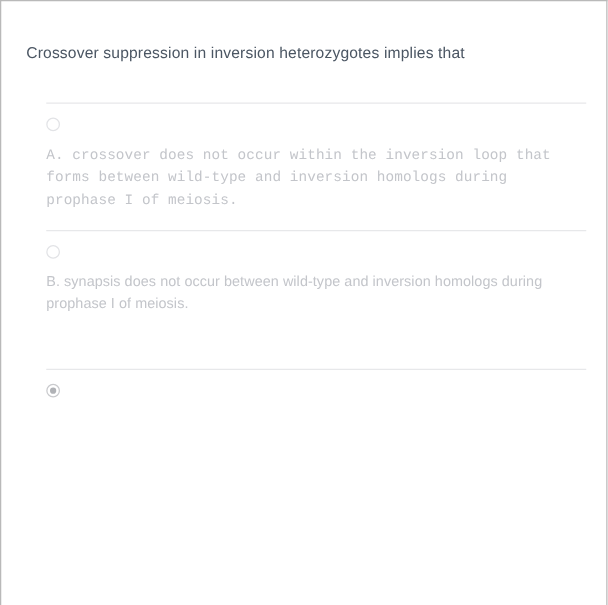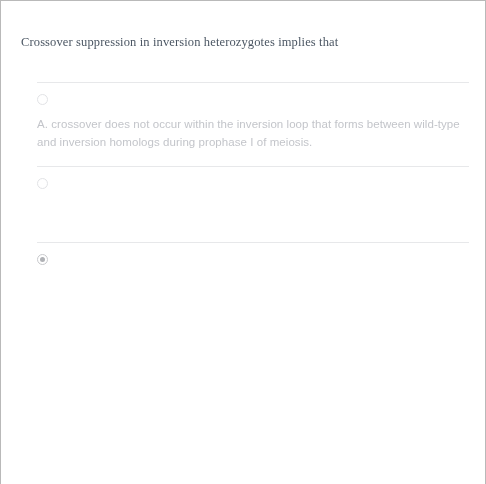--- a/index.html
+++ b/index.html
@@ -27,21 +27,20 @@
     padding: 0;
     position: relative;
   }
 
   .question-stem {
     color: #4b5663;
     font-size: 12.5px;
     line-height: 1.45;
     padding: 32px 22px 0 20px;
     letter-spacing: 0.01em;
-    font-family: Liberation Serif, serif;
   }
 
   .options-list {
     margin: 0;
     padding: 0;
     list-style: none;
   }
 
   .option-row {
     position: relative;
@@ -90,21 +89,21 @@
 
   .option-text {
     color: #c3c5ca;
     font-size: 11.5px;
     line-height: 1.55;
     letter-spacing: 0.005em;
     padding-right: 6px;
   }
 
   
-  .option-row.opt-a { padding-top: 11px; padding-bottom: 14px; }
+  .option-row.opt-a { padding-top: 11px; padding-bottom: 14px; font-family: Liberation Mono, monospace; }
   .option-row.opt-b { padding-top: 11px; padding-bottom: 42px; }
   .option-row.opt-c { padding-top: 11px; padding-bottom: 14px; }
   .option-row.opt-d { padding-top: 11px; padding-bottom: 14px; }
   .option-row.opt-e { padding-top: 11px; padding-bottom: 14px; }
 </style>
 </head>
 <body>
 
 <div class="question-card">
 
@@ -116,20 +115,21 @@
       <div class="radio-wrap">
         <span class="radio"></span>
       </div>
       <div class="option-text">A. crossover does not occur within the inversion loop that forms between wild-type and inversion homologs during prophase I of meiosis.</div>
     </li>
 
     <li class="option-row opt-b">
       <div class="radio-wrap">
         <span class="radio"></span>
       </div>
+      <div class="option-text">B. synapsis does not occur between wild-type and inversion homologs during prophase I of meiosis.</div>
     </li>
 
 
 
     <li class="option-row opt-e selected">
       <div class="radio-wrap">
         <span class="radio checked"></span>
       </div>
 
     </li>

